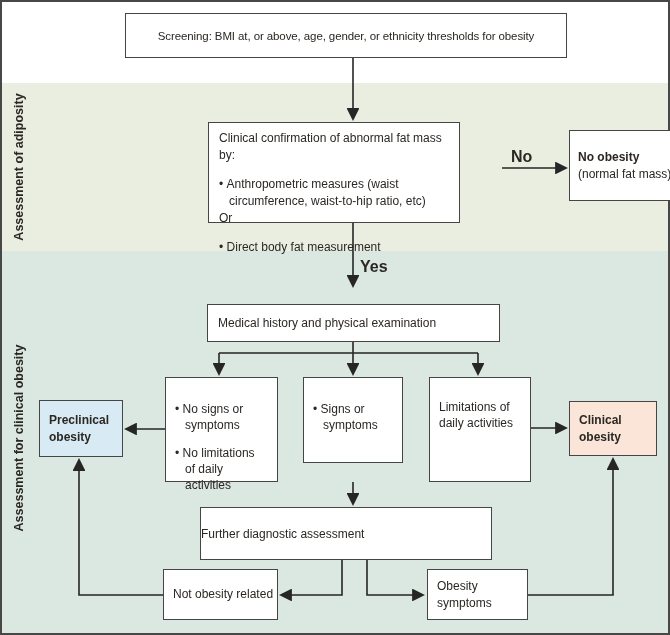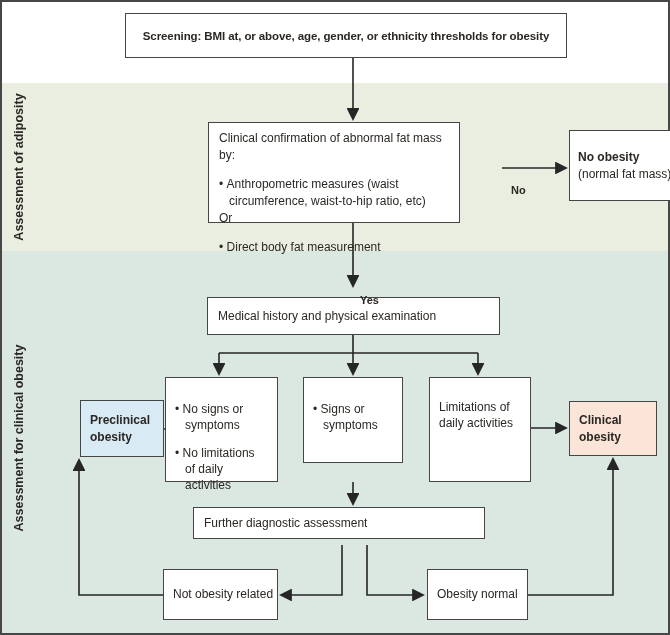--- a/index.html
+++ b/index.html
@@ -12,28 +12,28 @@
   .band1{top:83px;height:168px;background:var(--band_adiposity);}
   .band2{top:251px;height:382px;background:var(--band_clinical);}
   .vlabel{position:absolute;width:0;height:0;display:flex;align-items:center;justify-content:center;z-index:3;}
   .vlabel span{transform:rotate(-90deg);white-space:nowrap;font-weight:700;font-size:12.5px;color:var(--text);}
   svg.edges{position:absolute;left:0;top:0;z-index:2;pointer-events:none;}
   svg.edges path.e{stroke:var(--line);stroke-width:1.6;fill:none;}
   .box{
     position:absolute;z-index:4;background:#fff;border:1.5px solid var(--box_border);
     box-sizing:border-box;font-size:12px;line-height:16px;color:var(--text);
   }
-  .center-bold{display:flex;align-items:center;justify-content:center;font-weight:700;
+  .center-bold{display:flex;align-items:center;justify-content:center;font-weight:400;
     font-size:11.5px;letter-spacing:-0.1px;text-align:left;}
   .vcenter{display:flex;flex-direction:column;justify-content:center;}
   .bullet{padding-left:10px;text-indent:-10px;margin-top:12px;}
   .bullet::before{content:"\2022\00a0";}
-  .edge-label{position:absolute;z-index:5;font-weight:700;font-size:11px;color:var(--text);margin-top:36px;}
+  .edge-label{position:absolute;z-index:5;font-weight:700;font-size:16px;color:var(--text);}
   .bold{font-weight:700;}
-  .fill-blue{background:var(--preclinical_fill);margin-left:41px;}
+  .fill-blue{background:var(--preclinical_fill);}
   .fill-peach{background:var(--clinical_fill);}
 </style>
 </head>
 <body>
 
 <div class="figure">
 
   <div class="band band1"></div>
   <div class="band band2"></div>
 
@@ -73,43 +73,43 @@
     <div class="bullet">Anthropometric measures (waist circumference, waist-to-hip ratio, etc)</div>
     <div>Or</div>
     <div class="bullet">Direct body fat measurement</div>
   </div>
 
   <div class="box vcenter" style="left:569px;top:130px;width:109px;height:71px;padding:0 4px 0 8px;line-height:16.5px">
     <div class="bold">No obesity</div>
     <div>(normal fat mass)</div>
   </div>
 
-  <div class="box vcenter" style="left:207px;top:297px;width:293px;height:38px;padding-left:10px">
+  <div class="box vcenter" style="left:207px;top:304px;width:293px;height:38px;padding-left:10px">
     <div>Medical history and physical examination</div>
   </div>
 
   <div class="box" style="left:165px;top:377px;width:113px;height:105px;padding:11px 12px 0 9px">
     <div class="bullet">No signs or symptoms</div>
     <div class="bullet">No limitations of daily activities</div>
   </div>
 
   <div class="box" style="left:303px;top:377px;width:100px;height:86px;padding:11px 10px 0 9px">
     <div class="bullet">Signs or symptoms</div>
   </div>
 
   <div class="box" style="left:429px;top:377px;width:102px;height:105px;padding:21px 4px 0 9px">Limitations of daily activities</div>
 
   <div class="box vcenter fill-blue bold" style="left:39px;top:400px;width:84px;height:57px;padding-left:9px;line-height:16.5px">Preclinical obesity</div>
 
   <div class="box vcenter fill-peach bold" style="left:569px;top:401px;width:88px;height:55px;padding-left:9px;line-height:16.5px">Clinical obesity</div>
 
-  <div class="box vcenter" style="left:193px;top:507px;width:292px;height:32px;padding-left:10px">
+  <div class="box vcenter" style="left:200px;top:507px;width:292px;height:53px;">
     <div>Further diagnostic assessment</div>
   </div>
 
   <div class="box vcenter" style="left:163px;top:569px;width:115px;height:51px;padding-left:9px;line-height:16.5px">Not obesity related</div>
 
-  <div class="box vcenter" style="left:427px;top:569px;width:101px;height:51px;padding-left:9px;line-height:16.5px">Obesity normal</div>
+  <div class="box vcenter" style="left:427px;top:569px;width:101px;height:51px;padding-left:9px;line-height:16.5px">Obesity symptoms</div>
 
   <div class="edge-label" style="left:511px;top:148px">No</div>
   <div class="edge-label" style="left:360px;top:258px">Yes</div>
 
 </div>
 
 </body></html>

